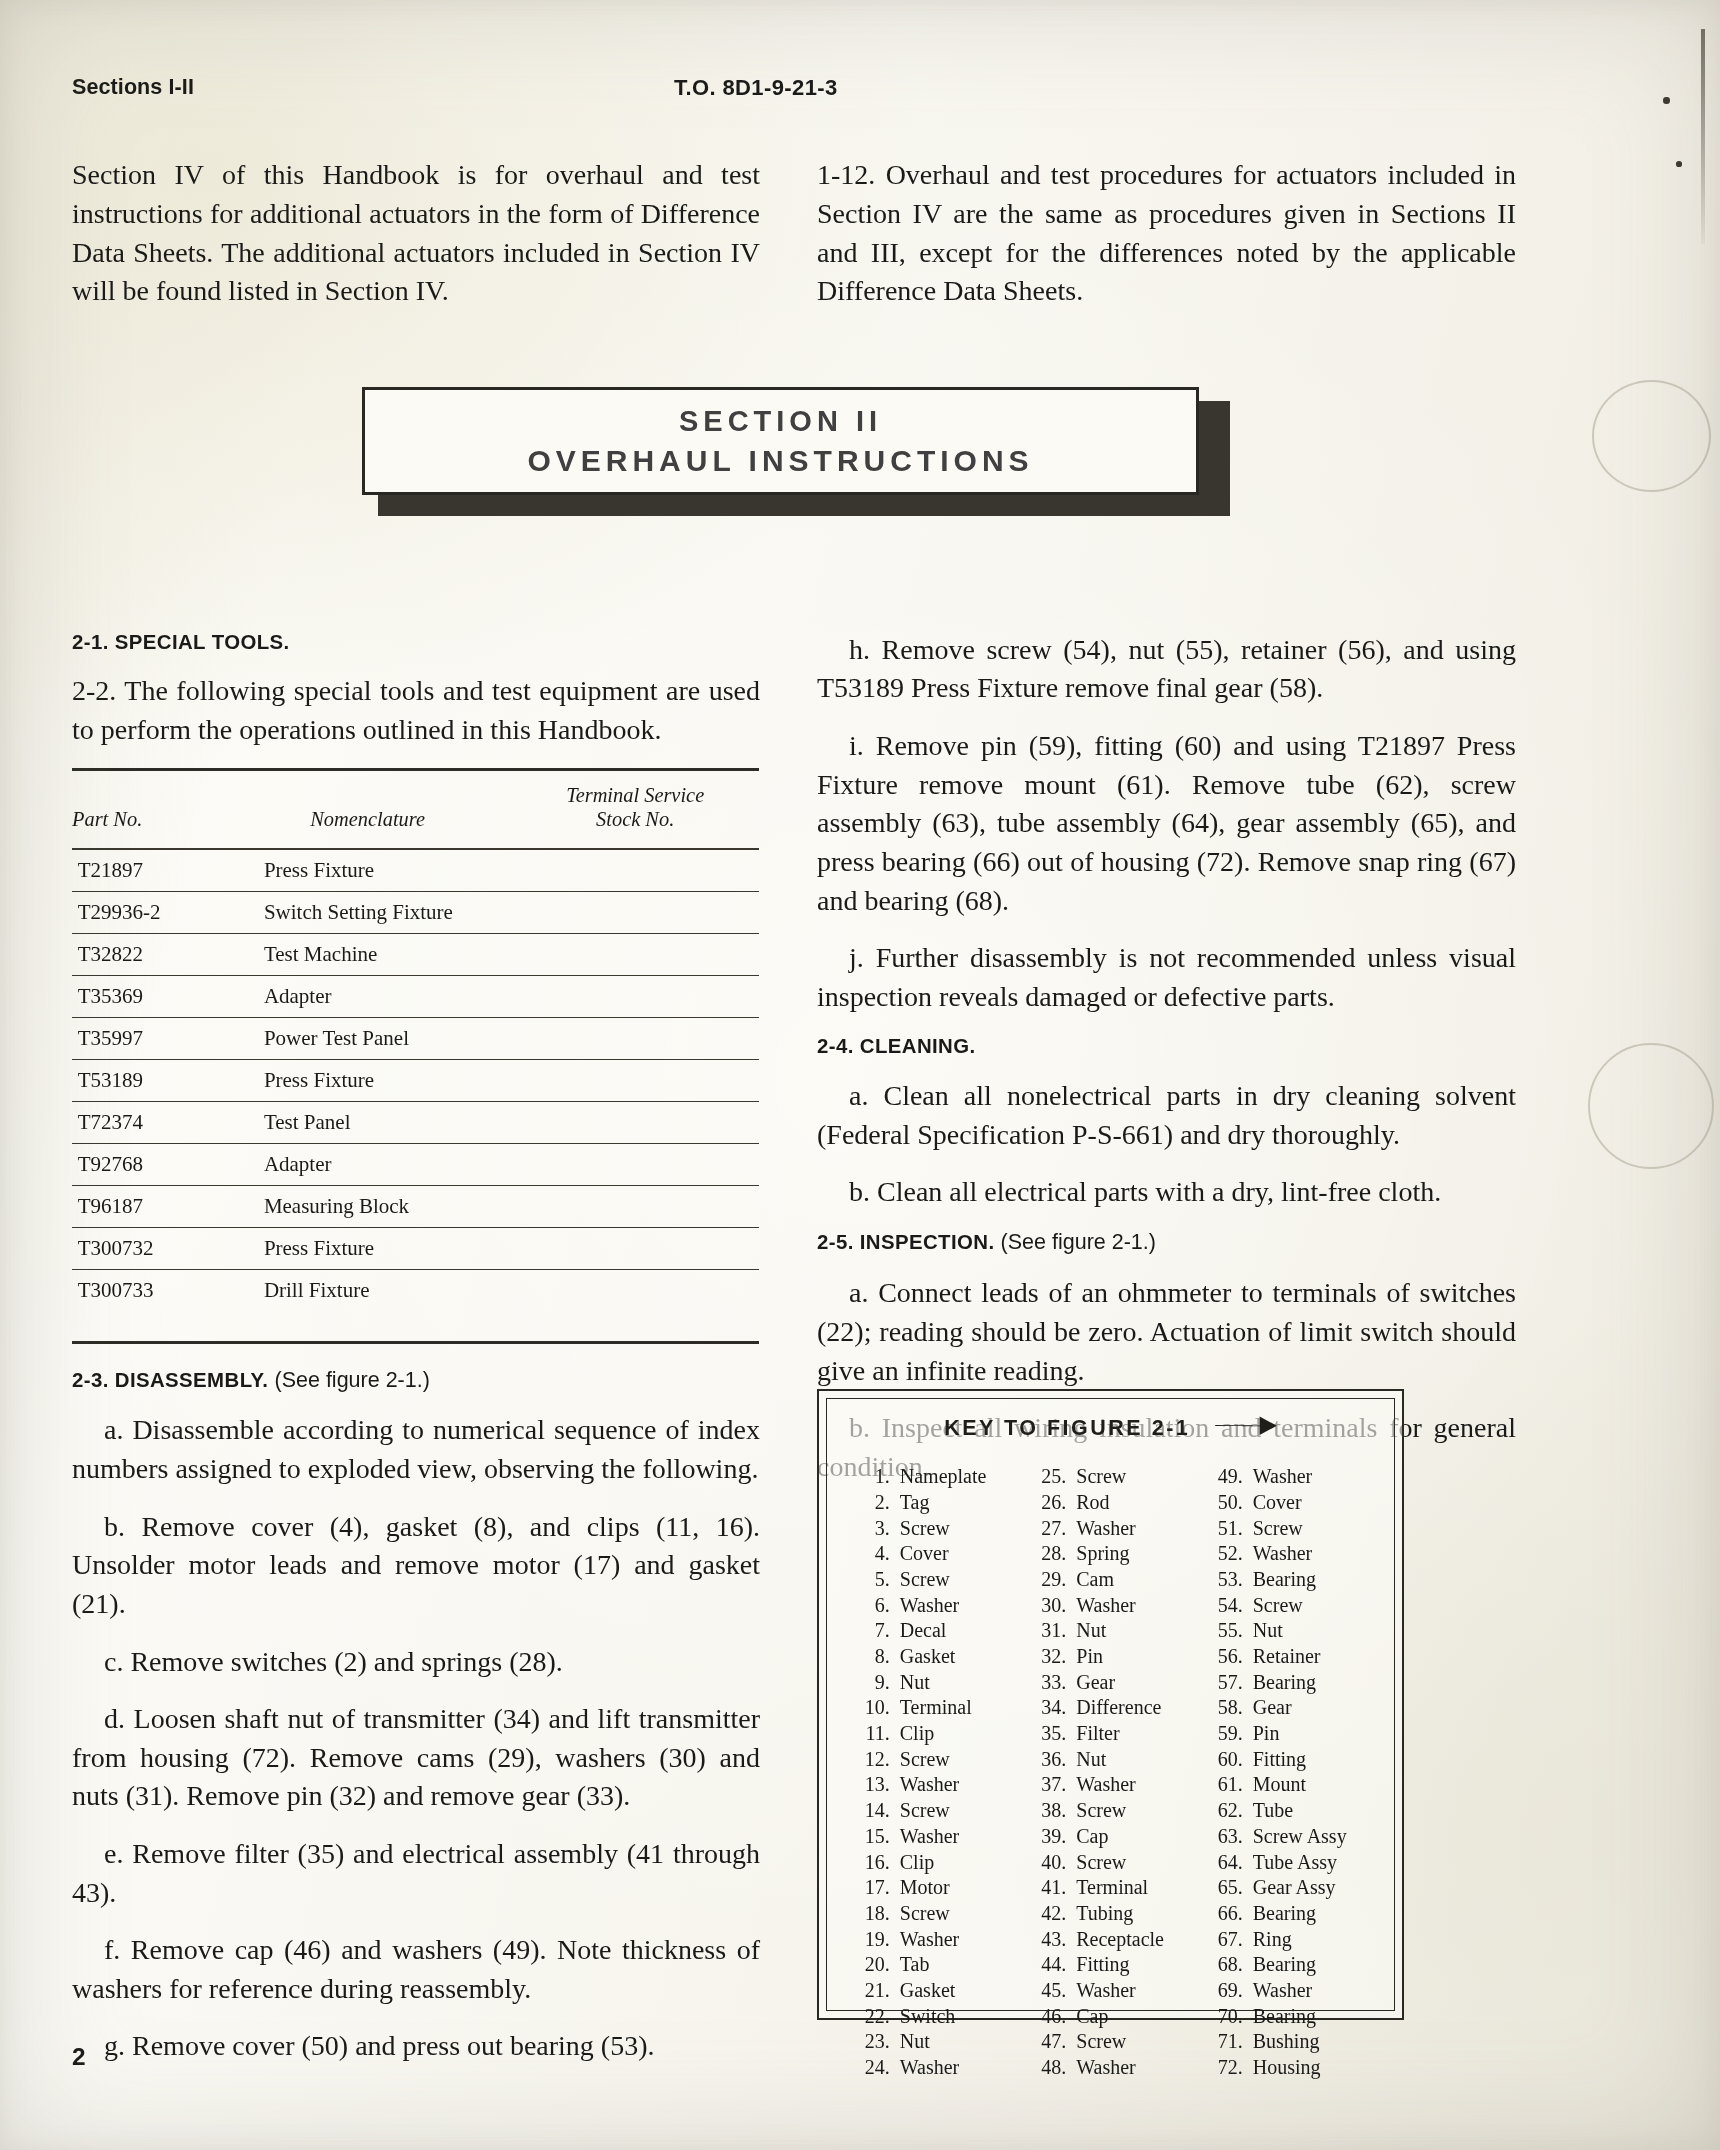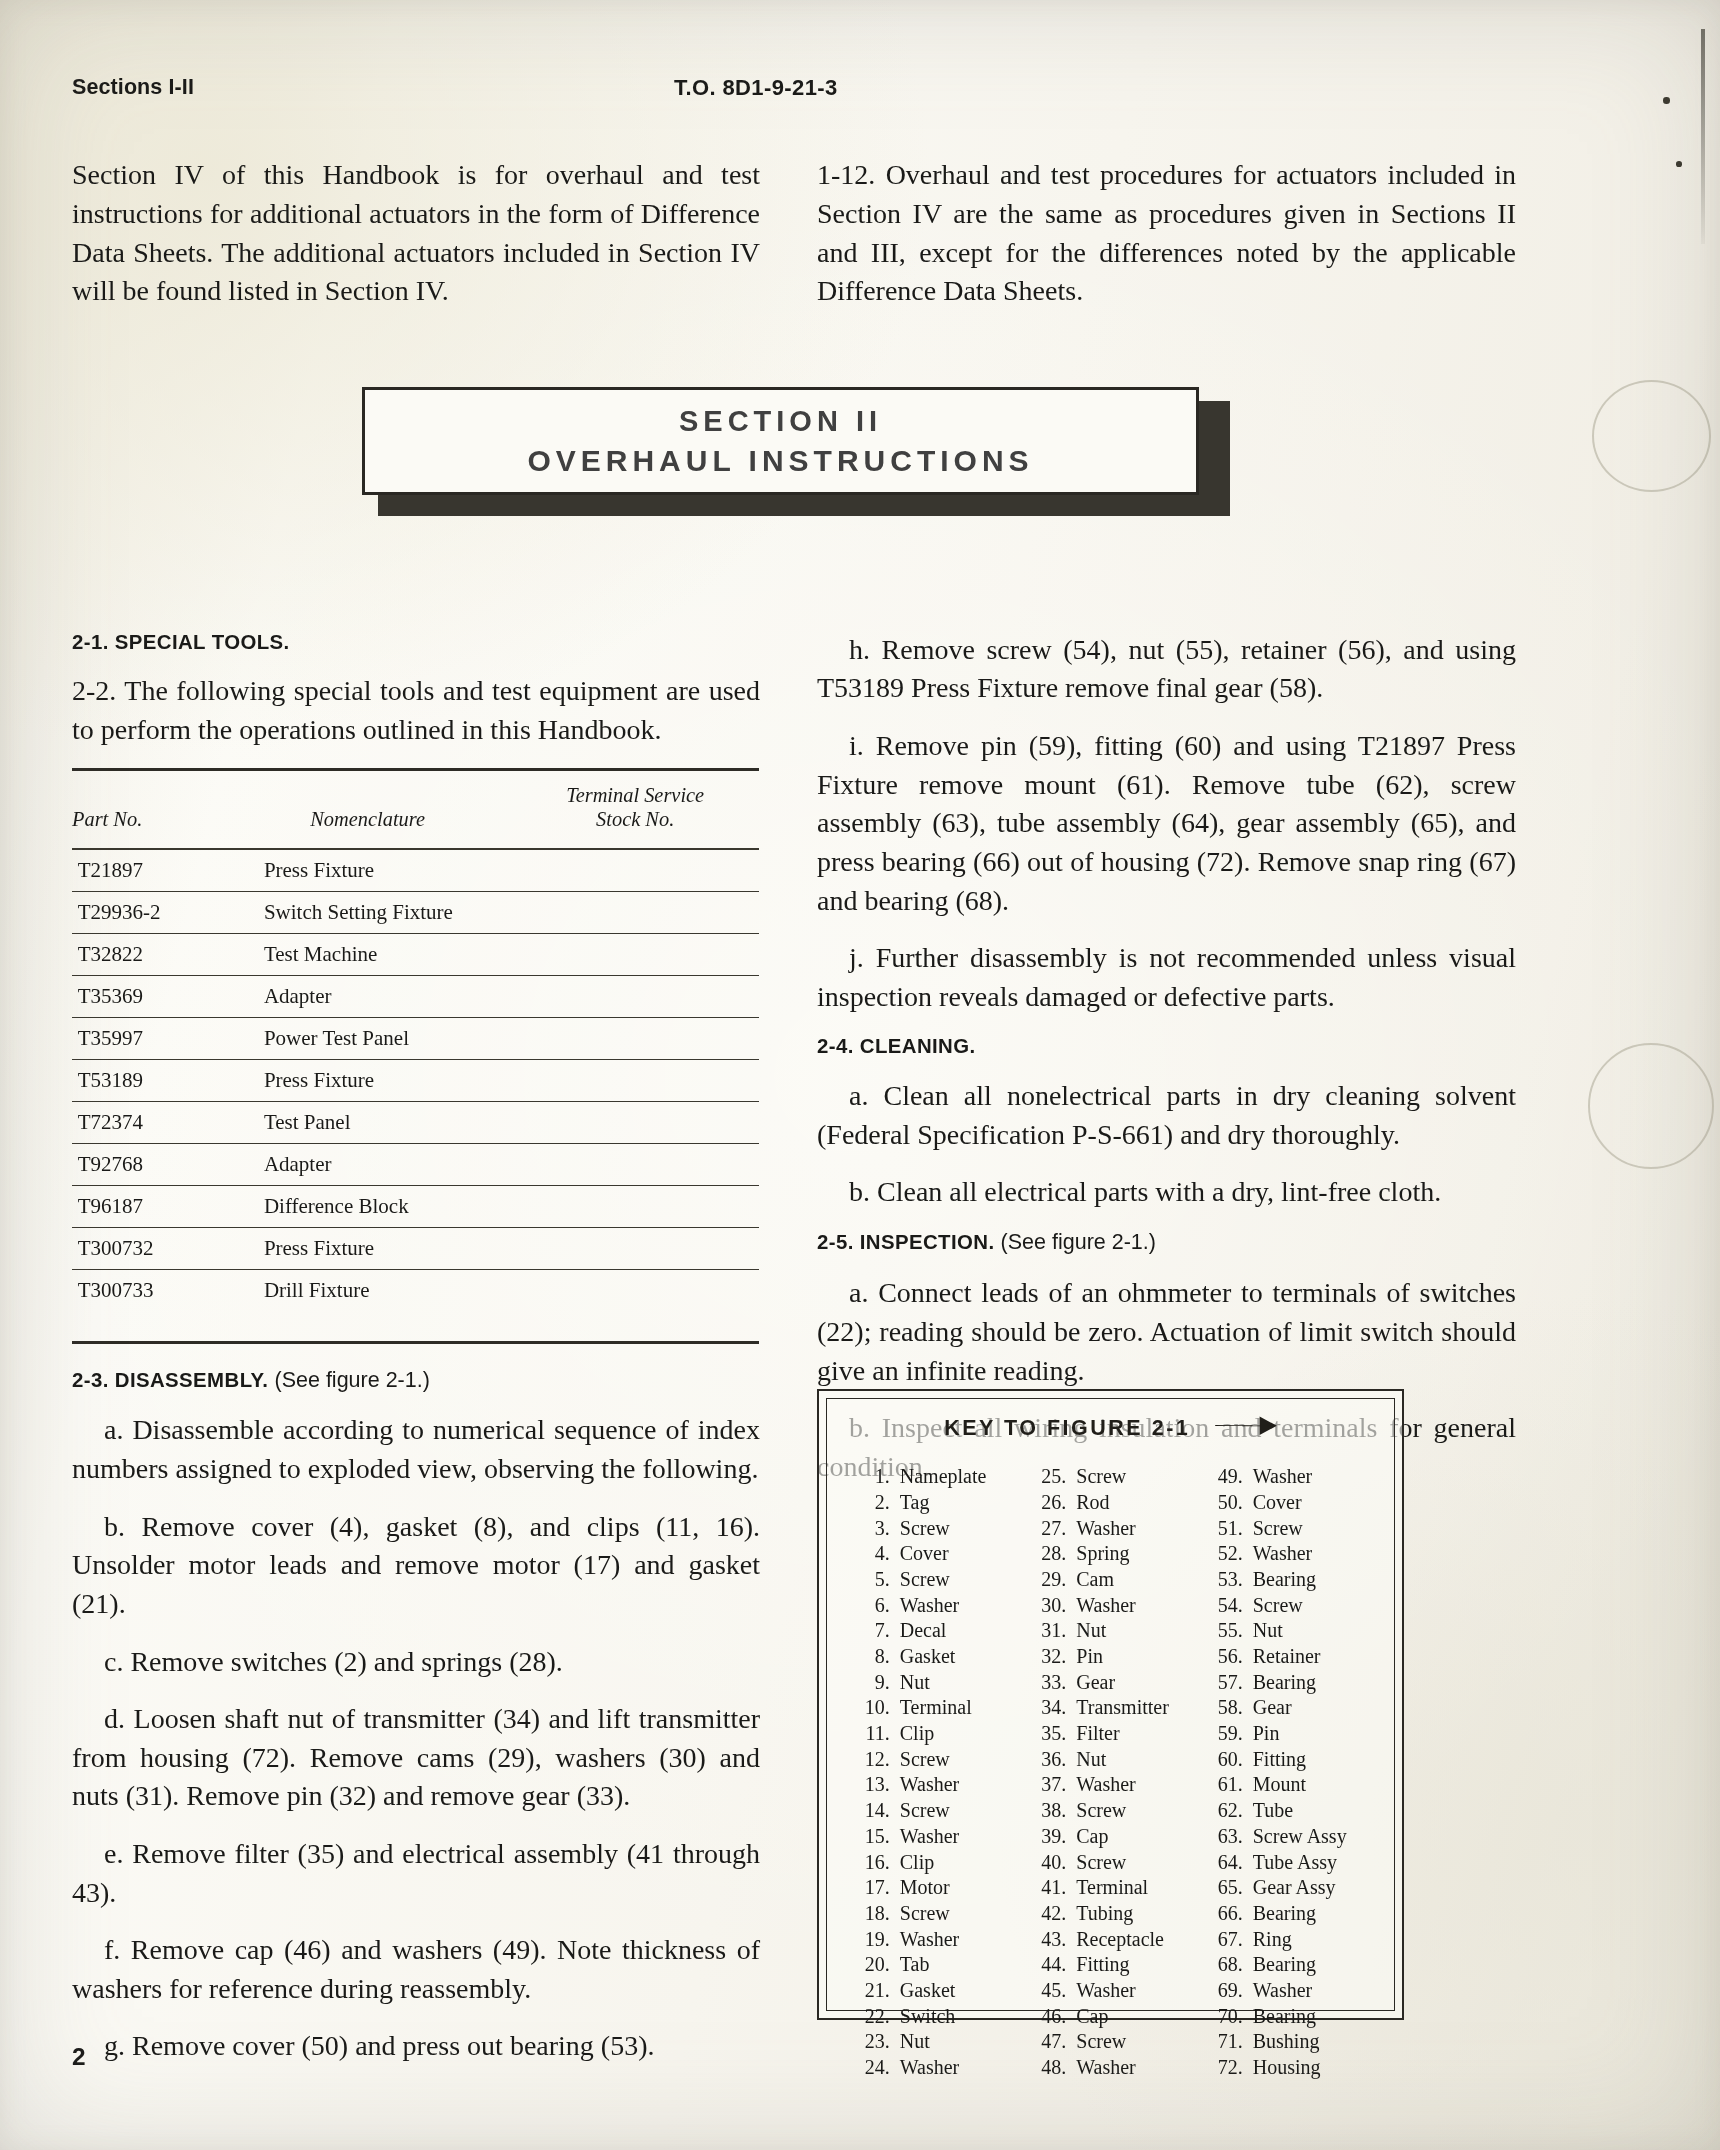--- a/index.html
+++ b/index.html
@@ -335,21 +335,21 @@
               <td class="c2">Test Panel</td>
               <td class="c3"></td>
             </tr>
             <tr>
               <td class="c1">T92768</td>
               <td class="c2">Adapter</td>
               <td class="c3"></td>
             </tr>
             <tr>
               <td class="c1">T96187</td>
-              <td class="c2">Difference Block</td>
+              <td class="c2">Measuring Block</td>
               <td class="c3"></td>
             </tr>
             <tr>
               <td class="c1">T300732</td>
               <td class="c2">Press Fixture</td>
               <td class="c3"></td>
             </tr>
             <tr>
               <td class="c1">T300733</td>
               <td class="c2">Drill Fixture</td>
@@ -554,21 +554,21 @@
               <div class="key-item">
                 <span class="key-num">32.</span>
                 <span class="key-label">Pin</span>
               </div>
               <div class="key-item">
                 <span class="key-num">33.</span>
                 <span class="key-label">Gear</span>
               </div>
               <div class="key-item">
                 <span class="key-num">34.</span>
-                <span class="key-label">Transmitter</span>
+                <span class="key-label">Difference</span>
               </div>
               <div class="key-item">
                 <span class="key-num">35.</span>
                 <span class="key-label">Filter</span>
               </div>
               <div class="key-item">
                 <span class="key-num">36.</span>
                 <span class="key-label">Nut</span>
               </div>
               <div class="key-item">

